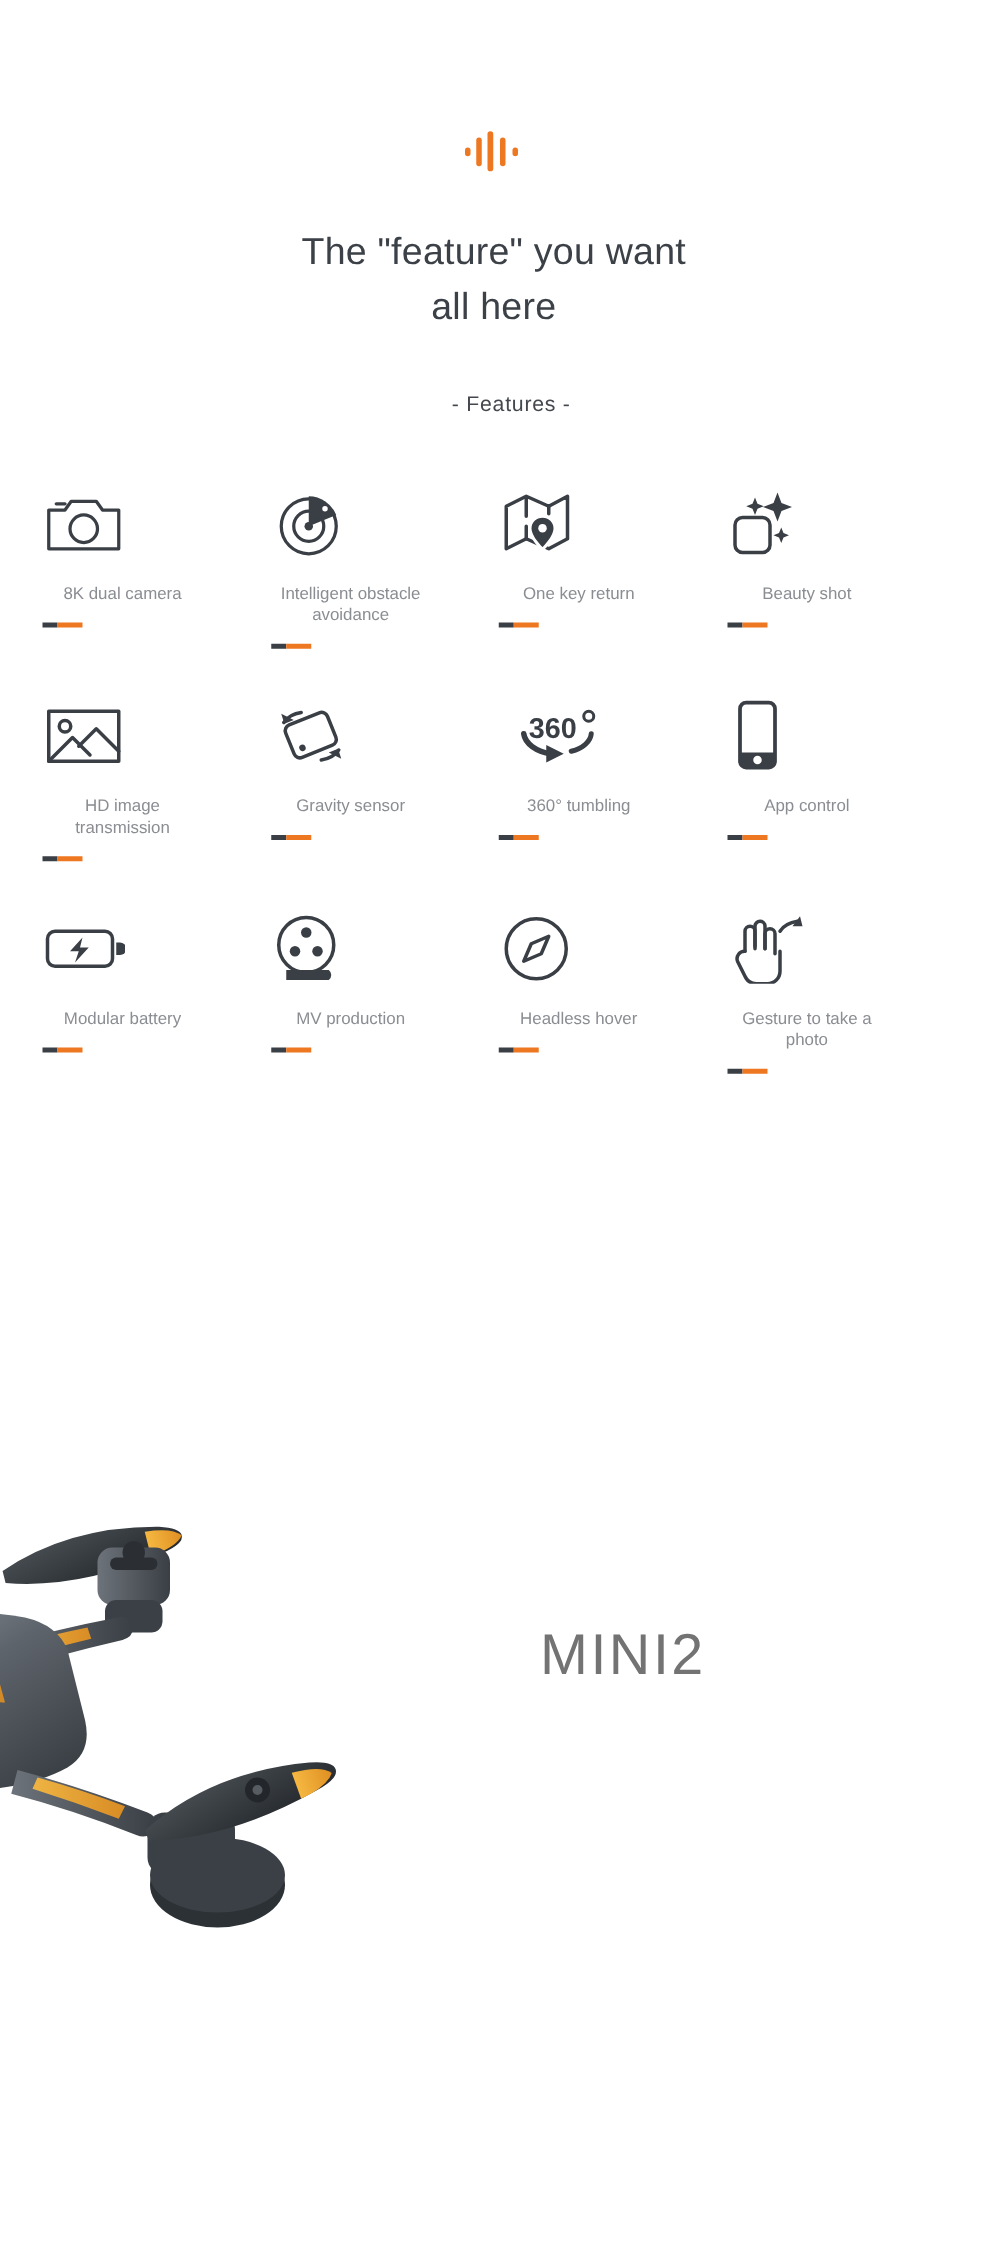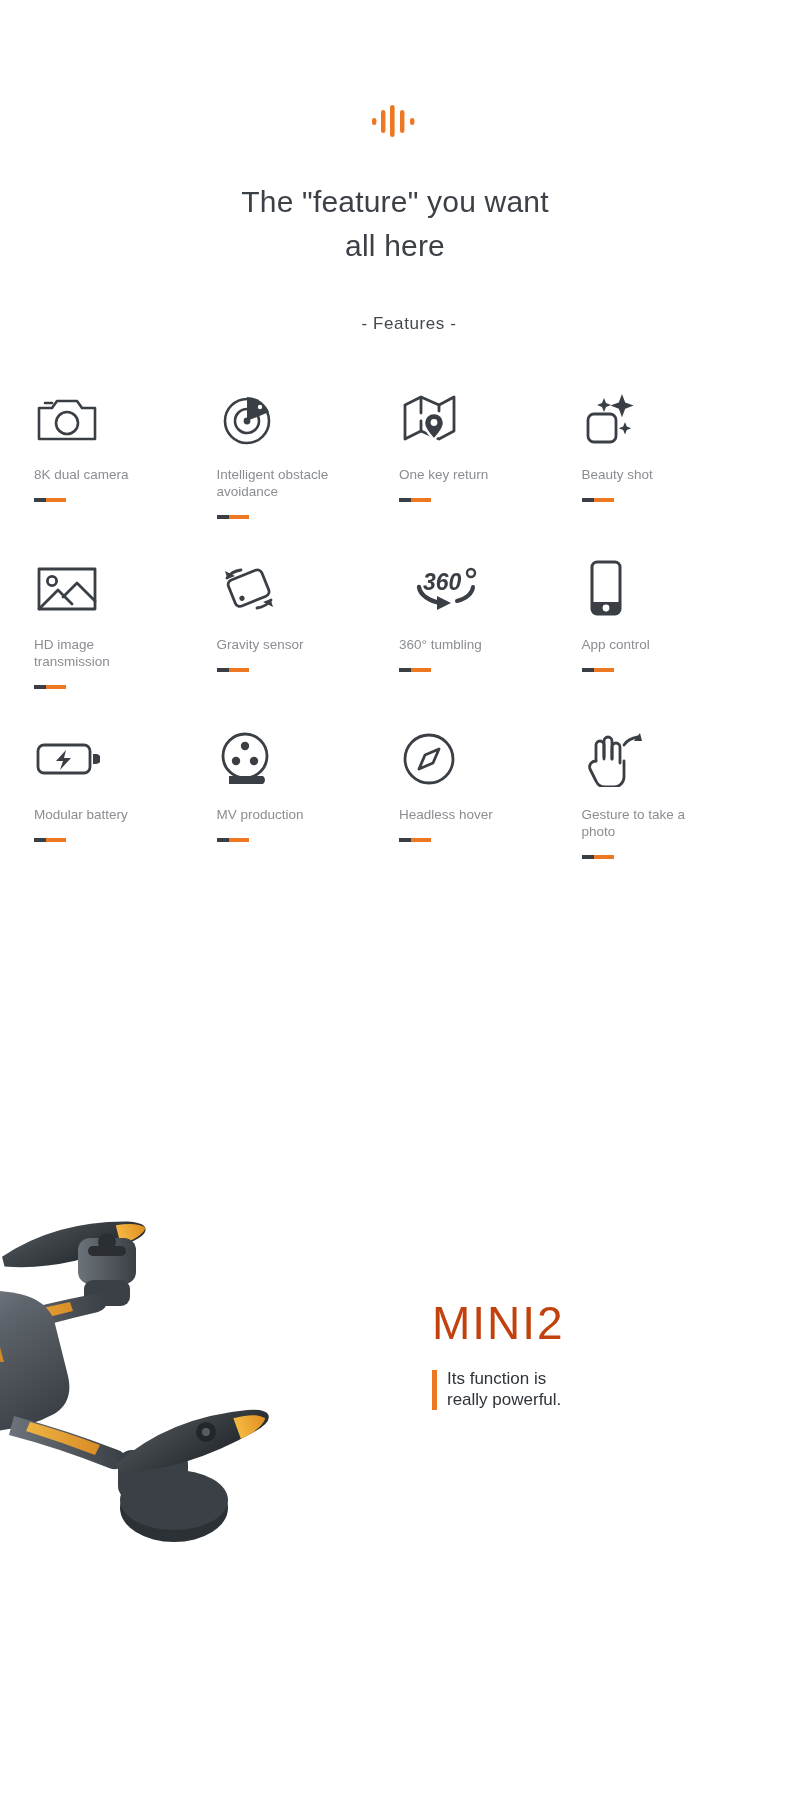--- a/index.html
+++ b/index.html
@@ -30,44 +30,43 @@
 
   
   .grid {
     margin-top:52px;
     padding:0 26px 0 34px;
     display:grid;
     grid-template-columns:repeat(4, 1fr);
     row-gap:24px;
     column-gap:0px;
   }
-  .cell { height:146px; position:relative; }
+  .cell { height:146px; position:relative;text-align:center; }
   .cell .ico {
     height:66px; display:flex; align-items:center; justify-content:flex-start;
     padding-left:2px;
-    font-style:italic;
   }
   .cell .ico svg { display:block; }
   .cell .lab {
     margin-top:14px;
     font-size:13.5px; line-height:17px; color:#8a8d92;
     max-width:128px;
   }
   .accent { margin-top:14px; display:flex; align-items:center; height:5px; }
   .accent .dark { width:12px; height:4px; background:#3a3f46; }
   .accent .orange { width:20px; height:4px; background:#ee7722; }
 
   
   .product { position:absolute; left:0; top:1120px; width:790px; height:500px; }
 
   .drone-wrap { position:absolute; left:-40px; top:10px; width:480px; height:480px; }
 
   .brand { position:absolute; right:58px; top:180px; text-align:left; width:300px; }
   .brand .name {
-    font-size:46px; letter-spacing:2px; color:#c2410c;
+    font-size:46px; letter-spacing:2px; color:#737373;
     font-weight:400; line-height:1;
     font-family:"Liberation Sans", sans-serif;
   }
   .brand .tagline-row { margin-top:22px; display:flex; align-items:flex-start; gap:10px; }
   .brand .tagbar { width:5px; height:40px; background:#ee7722; flex:0 0 auto; margin-top:2px; }
   .brand .tagline {
     font-size:17px; line-height:21px; color:#2f343a;
   }
   .brand .tagline span { display:block; }
 </style>
@@ -380,22 +379,15 @@
         <path d="M150 300 q66 -26 142 -6 q18 5 18 12 q0 8 -20 11 q-78 13 -140 -8 z" fill="url(#bladeG)"></path>
         <path d="M276 297 q24 2 30 11 q-7 9 -30 11 z" fill="url(#goldG)"></path>
       </g>
       <circle cx="246" cy="302" r="10" fill="#23272b"></circle>
       <circle cx="246" cy="302" r="4" fill="#565c62"></circle>
     </svg>
   </div>
 
   <div class="brand">
     <div class="name">MINI2</div>
-    <div class="tagline-row">
-      <span class="tagbar"></span>
-      <span class="tagline">
-        <span>Its function is</span>
-        <span>really powerful.</span>
-      </span>
-    </div>
   </div>
 
 </div>
 
 </body></html>

